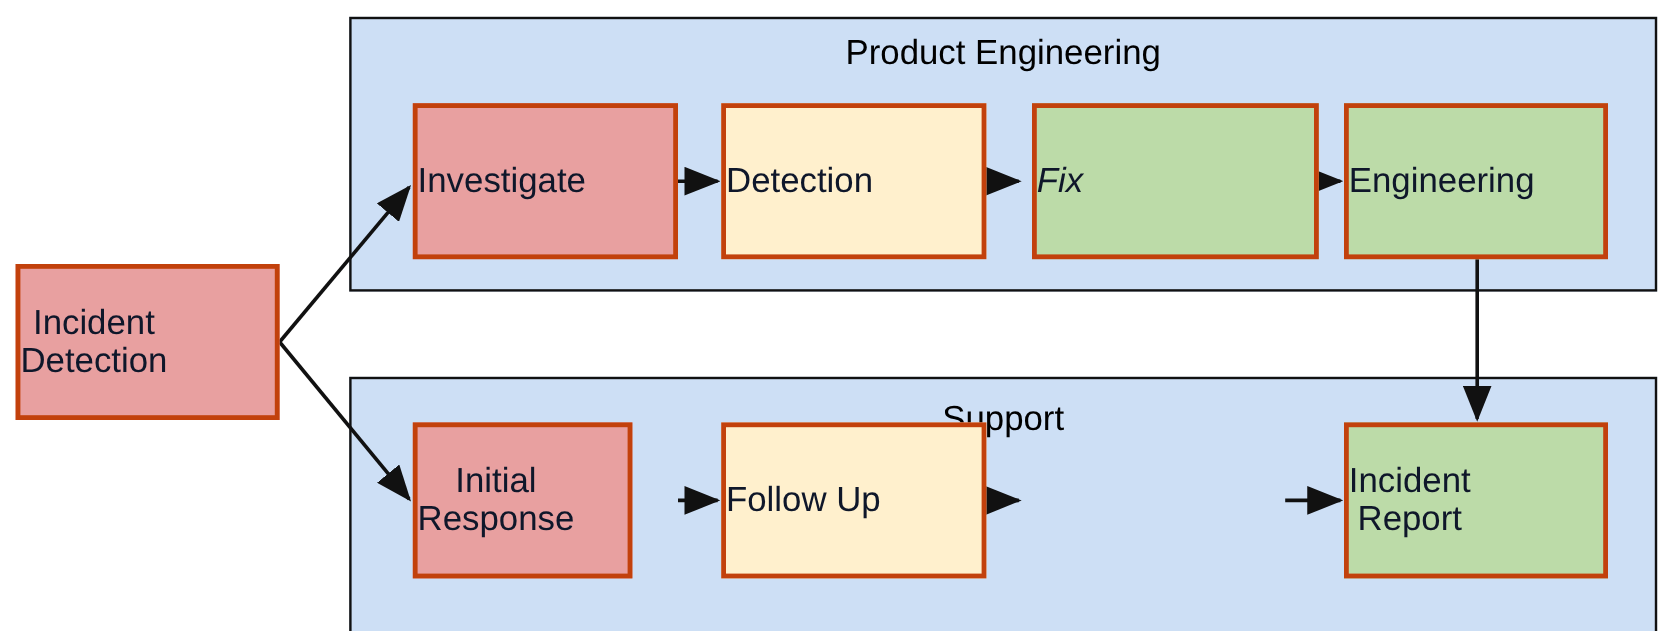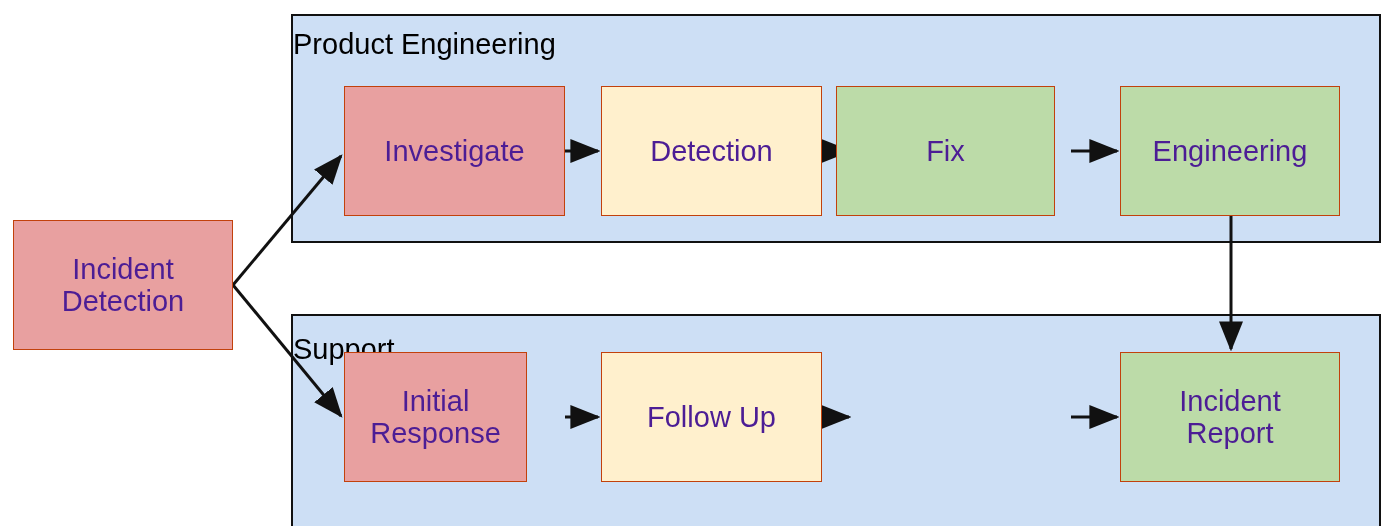--- a/index.html
+++ b/index.html
@@ -19,35 +19,35 @@
   }
   .group-box {
     position: absolute;
     box-sizing: border-box;
     border: 2px solid #111111;
     background: #cddff5;
   }
   .group-title {
     position: absolute;
     width: 100%;
+    text-align: center;
     font-size: 29px;
     color: #000000;
     line-height: 1;
     white-space: nowrap;
   }
   .node {
     position: absolute;
     box-sizing: border-box;
-    border: 1px solid #c2410c;
+    border: 4px solid #c2410c;
     display: flex;
     align-items: center;
-    justify-content: center;
     text-align: center;
     font-size: 29px;
-    color: #4c1d95;
+    color: #0f172a;
     line-height: 1.12;
     white-space: pre-line;
   }
   .node.salmon { background: #e8a0a0; }
   .node.yellow { background: #fff0cd; }
   .node.green  { background: #bcdba8; }
   svg.edges {
     position: absolute;
     left: 0;
     top: 0;
@@ -93,21 +93,21 @@
     <span>Incident
 Detection</span>
   </div>
 
   <div class="node salmon" id="node-0-0" style="left: 344px; top: 86px; width: 221px; height: 130px;">
     <span>Investigate</span>
   </div>
   <div class="node yellow" id="node-0-1" style="left: 601px; top: 86px; width: 221px; height: 130px;">
     <span>Detection</span>
   </div>
-  <div class="node green" id="node-0-2" style="left: 836px; top: 86px; width: 219px; height: 130px;">
+  <div class="node green" id="node-0-2" style="left: 860px; top: 86px; width: 239px; height: 130px; font-style: italic;">
     <span>Fix</span>
   </div>
   <div class="node green" id="node-0-3" style="left: 1120px; top: 86px; width: 220px; height: 130px;">
     <span>Engineering</span>
   </div>
 
   <div class="node salmon" id="node-1-0" style="left: 344px; top: 352px; width: 183px; height: 130px;">
     <span>Initial
 Response</span>
   </div>

